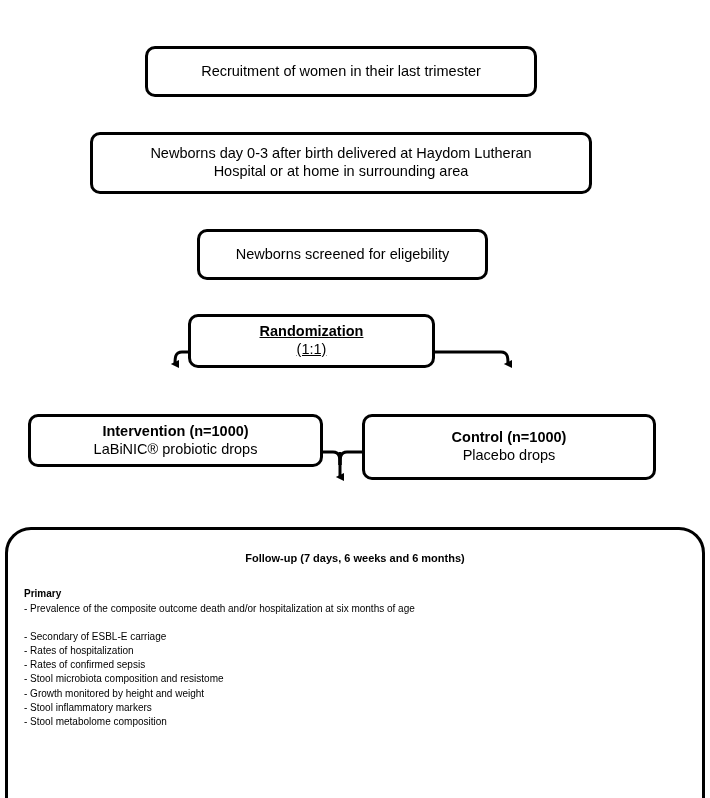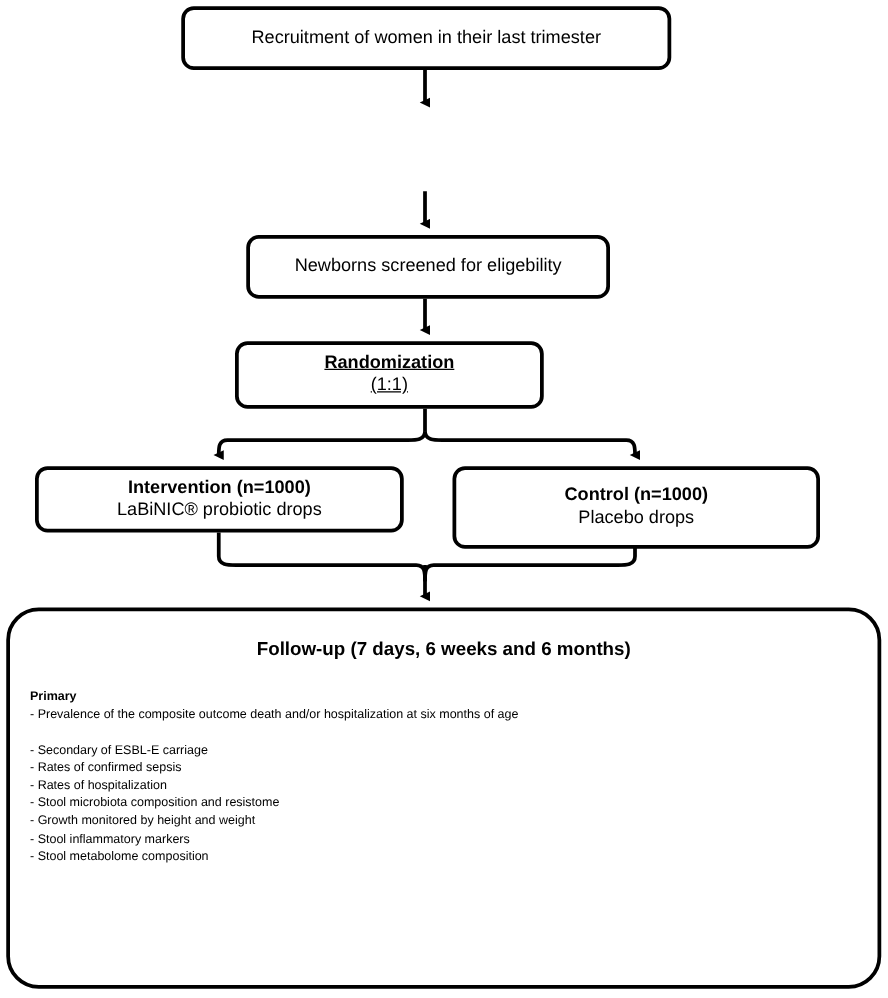--- a/index.html
+++ b/index.html
@@ -30,20 +30,21 @@
     position: absolute;
     box-sizing: border-box;
     border: 3px solid #000000;
     background: #ffffff;
     display: flex;
     flex-direction: column;
     align-items: center;
     justify-content: center;
     text-align: center;
     line-height: 1.22;
+    margin-top: 41px;
   }
   .node .ln {
     display: block;
     white-space: nowrap;
   }
   .bold { font-weight: bold; }
 
   
   #node-recruitment {
     left: 145px; top: 5px; width: 392px; height: 51px;
@@ -80,21 +81,21 @@
     left: 5px; top: 486px; width: 700px; height: 305px;
     border-radius: 26px;
     display: block;
     text-align: left;
     padding: 0;
   }
   #node-followup .fu-title {
     display: block;
     text-align: center;
     font-weight: bold;
-    font-size: 15px;
+    font-size: 11px;
     margin-top: 22px;
   }
   #node-followup .fu-body {
     padding: 0 16px;
     margin-top: 22px;
     font-size: 10px;
     line-height: 1.42;
   }
   #node-followup .sec-head {
     font-weight: bold;
@@ -157,20 +158,24 @@
                L 347 452
                C 340 452, 340 458, 340 465" stroke="#000000" stroke-width="3" fill="none"></path>
       <path d="M 340 452 L 340 477" stroke="#000000" stroke-width="3" fill="none" marker-end="url(#arrowhead)"></path>
     </g>
   </svg>
 
   <div class="node" id="node-recruitment">
     <span class="ln">Recruitment of women in their last trimester</span>
   </div>
 
+  <div class="node" id="node-newborns-delivery">
+    <span class="ln">Newborns day 0-3 after birth delivered at Haydom Lutheran</span>
+    <span class="ln">Hospital or at home in surrounding area</span>
+  </div>
 
   <div class="node" id="node-screening">
     <span class="ln">Newborns screened for eligebility</span>
   </div>
 
   <div class="node" id="node-randomization">
     <span class="ln bold">Randomization</span>
     <span class="ln">(1:1)</span>
   </div>
 
@@ -184,22 +189,22 @@
     <span class="ln">Placebo drops</span>
   </div>
 
   <div class="node" id="node-followup">
     <span class="fu-title">Follow-up (7 days, 6 weeks and 6 months)</span>
     <div class="fu-body">
       <span class="sec-head">Primary</span>
       <span class="sec-item">- Prevalence of the composite outcome death and/or hospitalization at six months of age</span>
       <span class="sec-gap"></span>
       <span class="sec-item">- Secondary of ESBL-E carriage</span>
+      <span class="sec-item">- Rates of hospitalization</span>
       <span class="sec-item">- Rates of confirmed sepsis</span>
-      <span class="sec-item">- Rates of hospitalization</span>
       <span class="sec-item">- Stool microbiota composition and resistome</span>
       <span class="sec-item">- Growth monitored by height and weight</span>
       <span class="sec-item">- Stool inflammatory markers</span>
       <span class="sec-item">- Stool metabolome composition</span>
     </div>
   </div>
 
 </div>
 
 </body></html>

